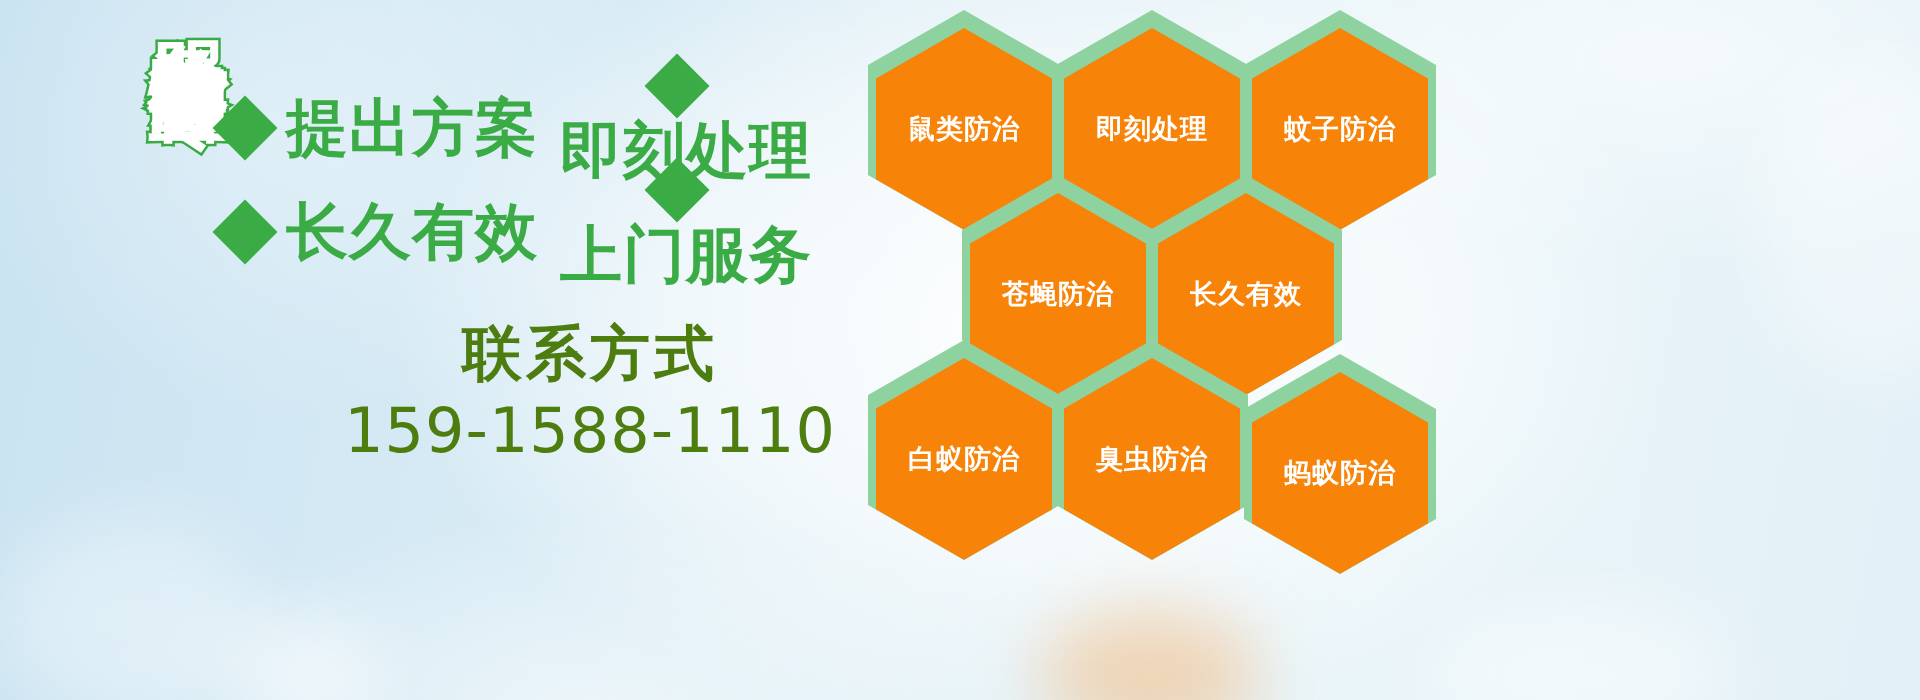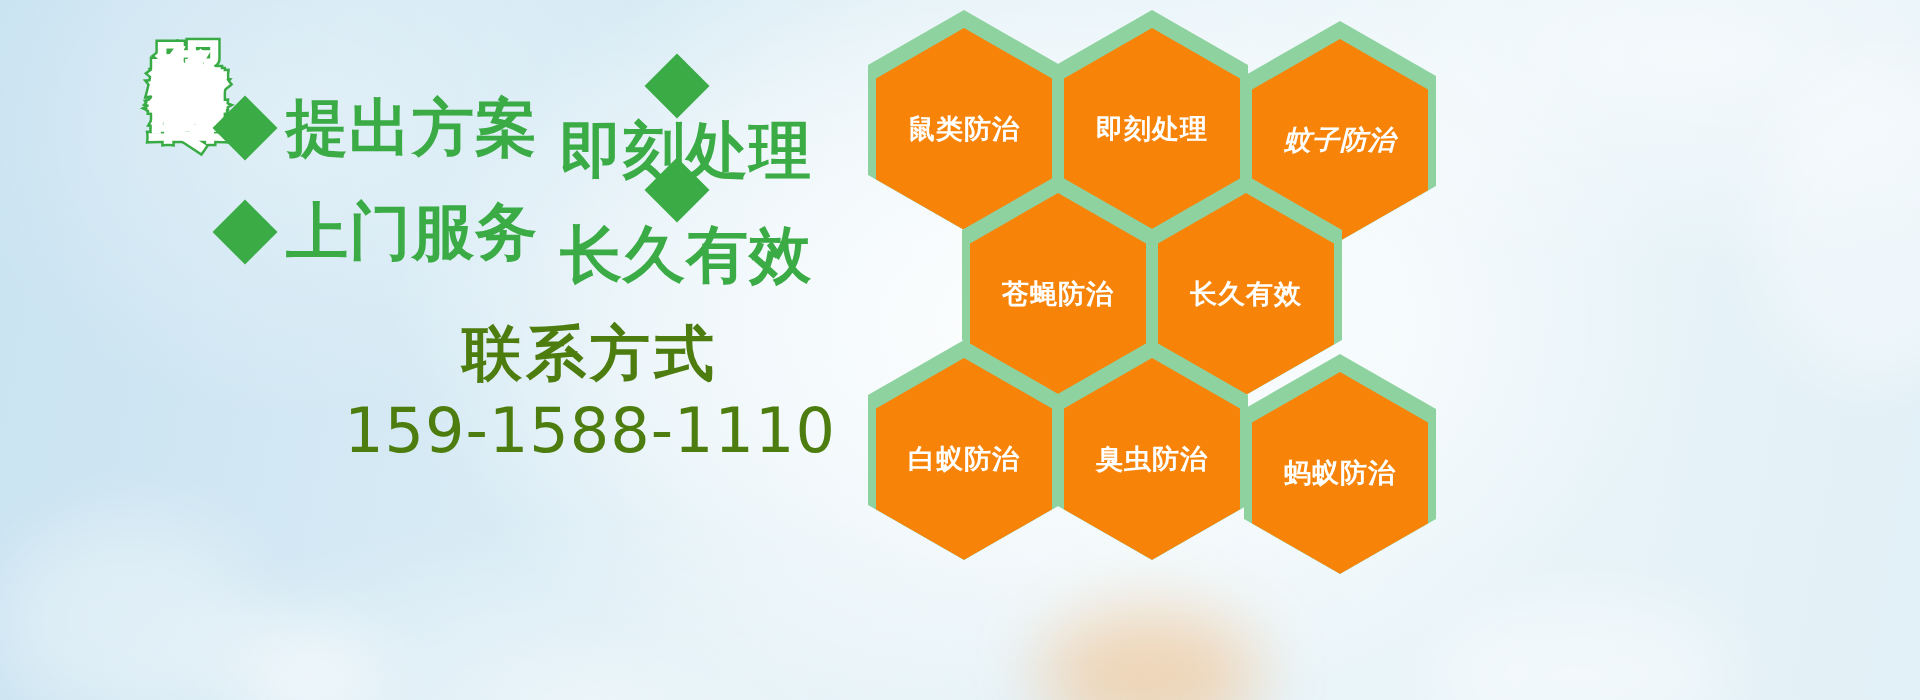--- a/index.html
+++ b/index.html
@@ -144,21 +144,21 @@
     color: #ffffff;
     font-size: 27px;
     font-weight: bold;
     letter-spacing: 1px;
     white-space: nowrap;
     text-align: center;
   }
   
   .hex-r1c1 { left: 6px;   top: 10px; }
   .hex-r1c2 { left: 194px; top: 10px; }
-  .hex-r1c3 { left: 382px; top: 21px; font-style: italic; }
+  .hex-r1c3 { left: 382px; top: 10px; }
   
   .hex-r2c1 { left: 100px; top: 175px; }
   .hex-r2c2 { left: 288px; top: 175px; }
   
   .hex-r3c1 { left: 6px;   top: 340px; }
   .hex-r3c2 { left: 194px; top: 340px; }
   .hex-r3c3 { left: 382px; top: 354px; }
 </style>
 </head>
 <body>
@@ -182,25 +182,25 @@
         <span class="feature-label">提出方案</span>
       </div>
       <div class="feature-item">
         <span class="diamond-icon"></span>
         <span class="feature-label">即刻处理</span>
       </div>
     </div>
     <div class="feature-line">
       <div class="feature-item">
         <span class="diamond-icon"></span>
+        <span class="feature-label">长久有效</span>
+      </div>
+      <div class="feature-item">
+        <span class="diamond-icon"></span>
         <span class="feature-label">上门服务</span>
-      </div>
-      <div class="feature-item">
-        <span class="diamond-icon"></span>
-        <span class="feature-label">长久有效</span>
       </div>
     </div>
   </div>
 
   <div class="contact">
     <div class="contact-heading">联系方式</div>
     <div class="contact-phone">159-1588-1110</div>
   </div>
 
   <div class="honeycomb">

